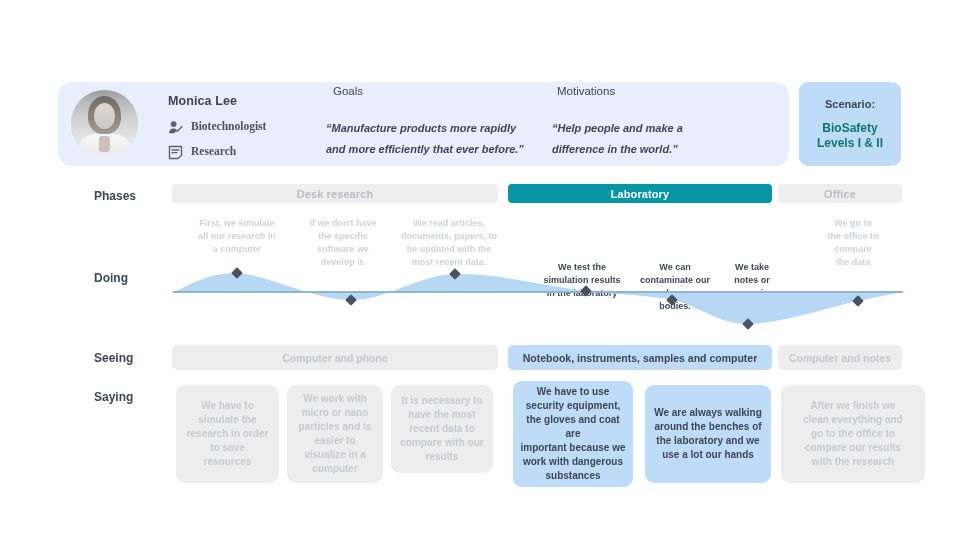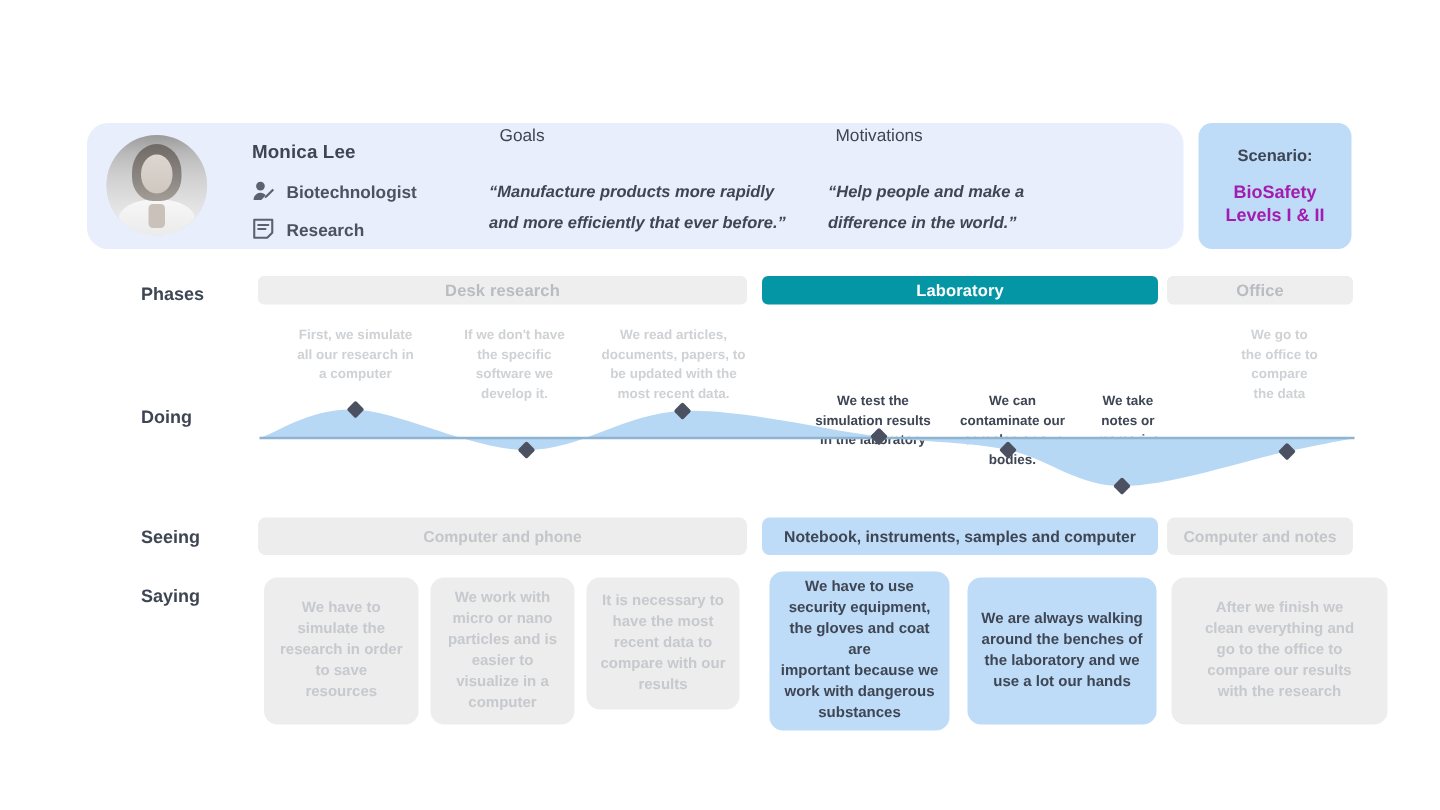--- a/index.html
+++ b/index.html
@@ -79,25 +79,26 @@
     top: 12px;
     font-size: 12.5px;
     font-weight: bold;
     color: #3e4654;
     letter-spacing: .1px;
   }
   .persona-row {
     position: absolute;
     left: 110px;
     display: flex;
-    align-items: flex-end;
+    align-items: flex-start;
     gap: 8px;
     font-size: 11.5px;
     font-weight: bold;
     color: #4b5260;
+    font-family: Liberation Serif, serif;
   }
   #persona-role-row  { top: 38px; }
   #persona-field-row { top: 63px; }
   .p-icon { width: 15px; height: 15px; display:block; flex: 0 0 auto; }
 
   .col-title {
     position: absolute;
     font-size: 11.5px;
     font-weight: normal;
     color: #3e4654;
@@ -135,21 +136,21 @@
     text-align: center;
   }
   #scenario-label {
     font-size: 11px;
     font-weight: bold;
     color: #3e4654;
   }
   #scenario-value {
     font-size: 12px;
     font-weight: bold;
-    color: #a21caf;
+    color: #0f766e;
     line-height: 15px;
     white-space: pre-line;
   }
 
   
   .row-label {
     position: absolute;
     left: 94px;
     font-size: 12px;
     font-weight: bold;

